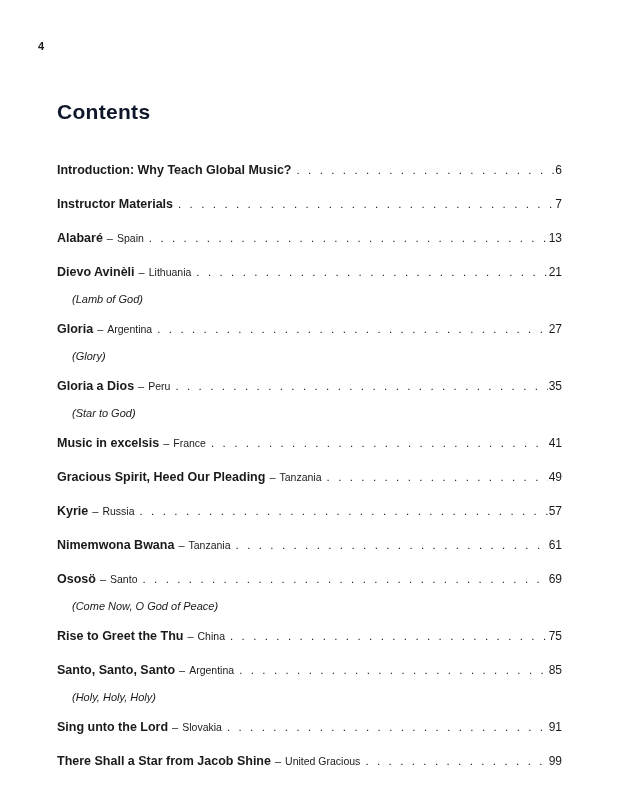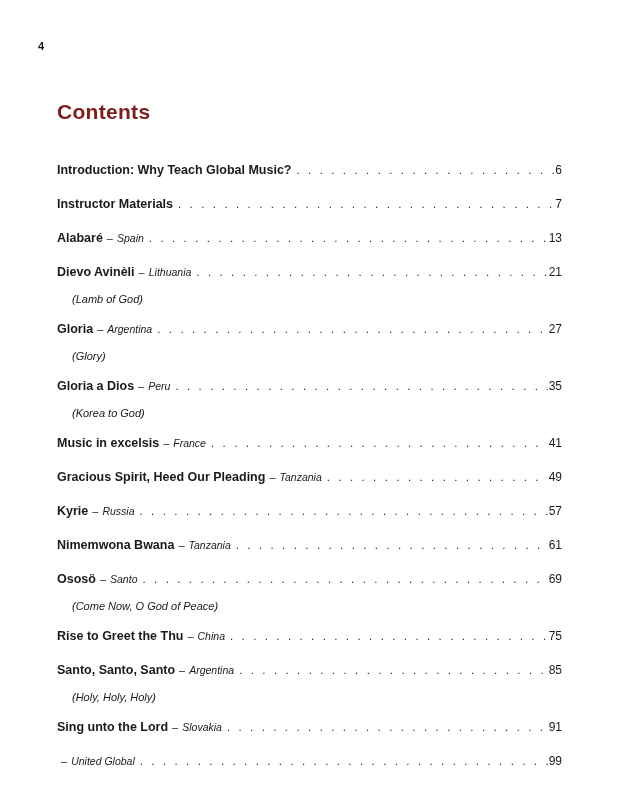--- a/index.html
+++ b/index.html
@@ -24,21 +24,21 @@
     font-weight: bold;
   }
   .heading {
     position: absolute;
     left: 57px;
     top: 100px;
     margin: 0;
     font-size: 21px;
     font-weight: bold;
     letter-spacing: 0.3px;
-    color: #7f1d1d;
+    color: #0f172a;
   }
   .toc {
     position: absolute;
     left: 57px;
     right: 56px;
     top: 163px;
   }
   .entry {
     margin-bottom: 20px;
   }
@@ -52,21 +52,20 @@
     font-weight: bold;
     white-space: nowrap;
   }
   .sep {
     font-size: 11px;
     font-weight: normal;
     margin: 0 4px;
   }
   .country {
     font-size: 10.5px;
-    font-style: italic;
     white-space: nowrap;
   }
   .dots {
     flex: 1 1 auto;
     overflow: hidden;
     white-space: nowrap;
     margin: 0 1px 0 5px;
     font-size: 11.5px;
     letter-spacing: 2.6px;
     color: #1a1a1a;
@@ -149,21 +148,21 @@
   </div>
 
   <div class="entry">
     <div class="entry-line">
       <span class="title">Gloria a Dios</span>
       <span class="sep">–</span>
       <span class="country">Peru</span>
       <span class="dots"></span>
       <span class="pagenum">35</span>
     </div>
-    <div class="subtitle">(Korea to God)</div>
+    <div class="subtitle">(Star to God)</div>
   </div>
 
   <div class="entry">
     <div class="entry-line">
       <span class="title">Music in excelsis</span>
       <span class="sep">–</span>
       <span class="country">France</span>
       <span class="dots"></span>
       <span class="pagenum">41</span>
     </div>
@@ -242,21 +241,22 @@
       <span class="sep">–</span>
       <span class="country">Slovakia</span>
       <span class="dots"></span>
       <span class="pagenum">91</span>
     </div>
 
   </div>
 
   <div class="entry">
     <div class="entry-line">
-      <span class="sep">–</span>
-      <span class="country">United Global</span>
+      <span class="title">There Shall a Star from Jacob Shine</span>
+      <span class="sep">–</span>
+      <span class="country">United Gracious</span>
       <span class="dots"></span>
       <span class="pagenum">99</span>
     </div>
 
   </div>
 </div>
 </div>
 
 </body></html>

